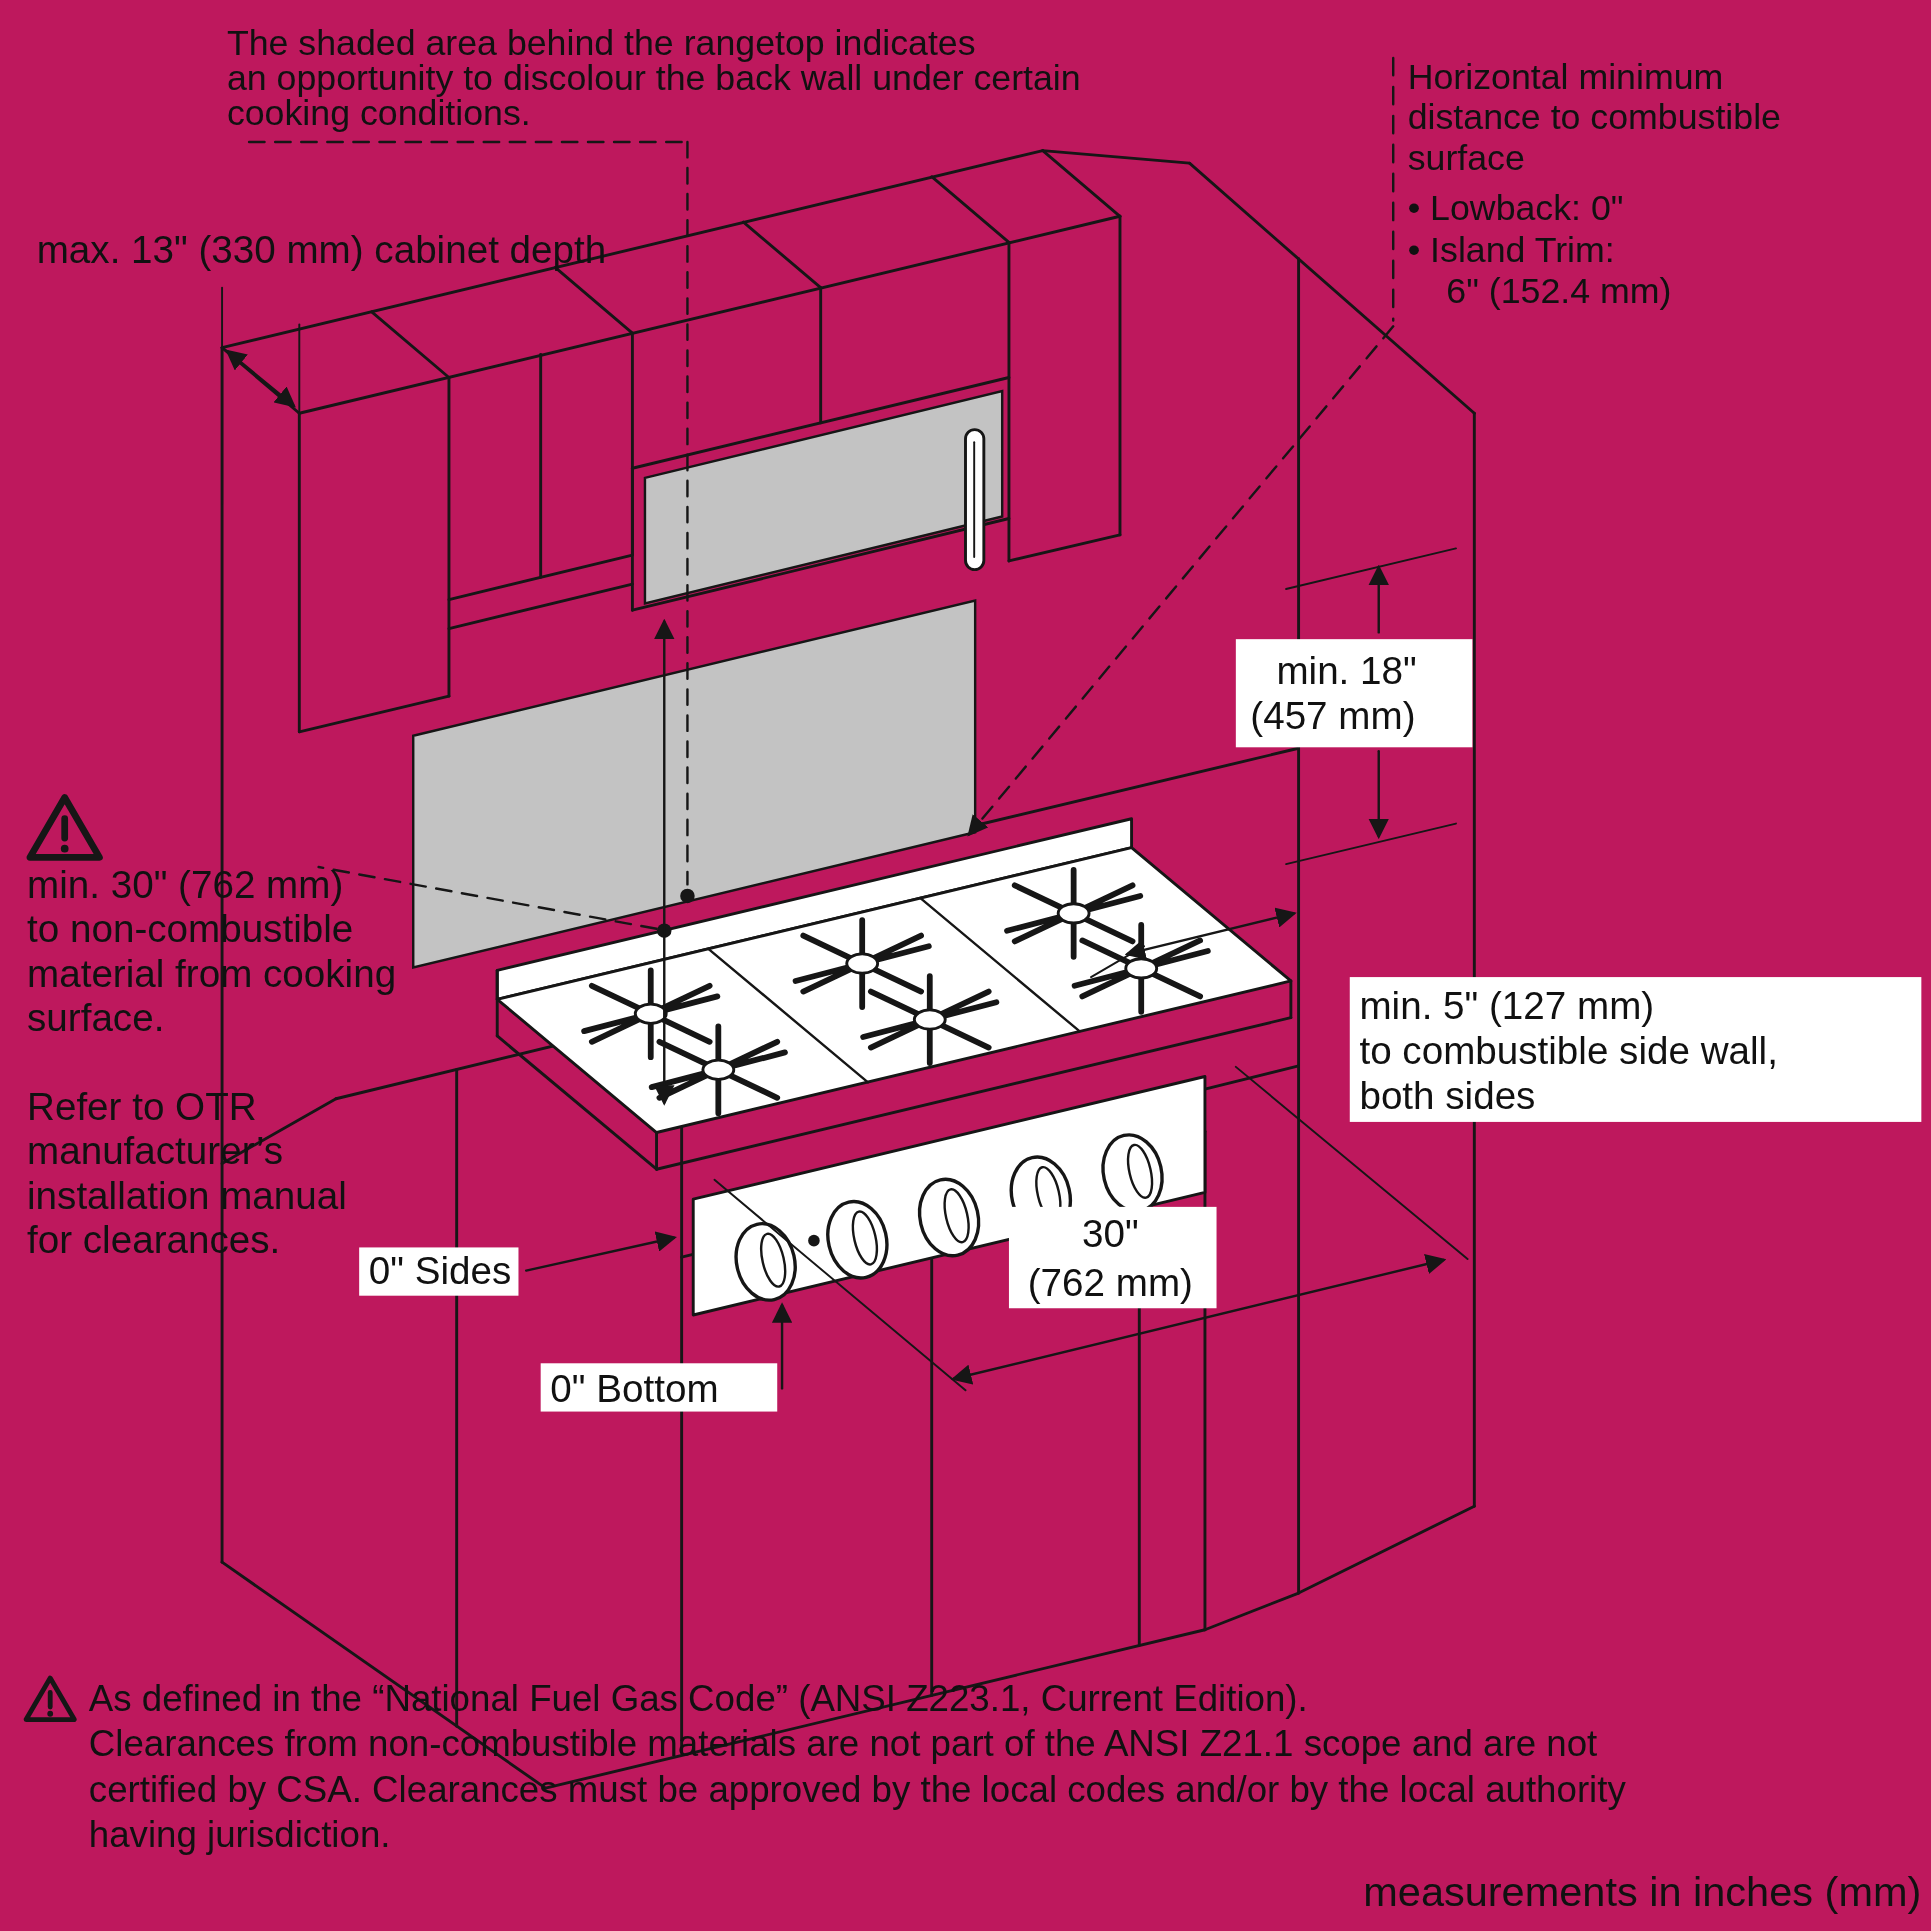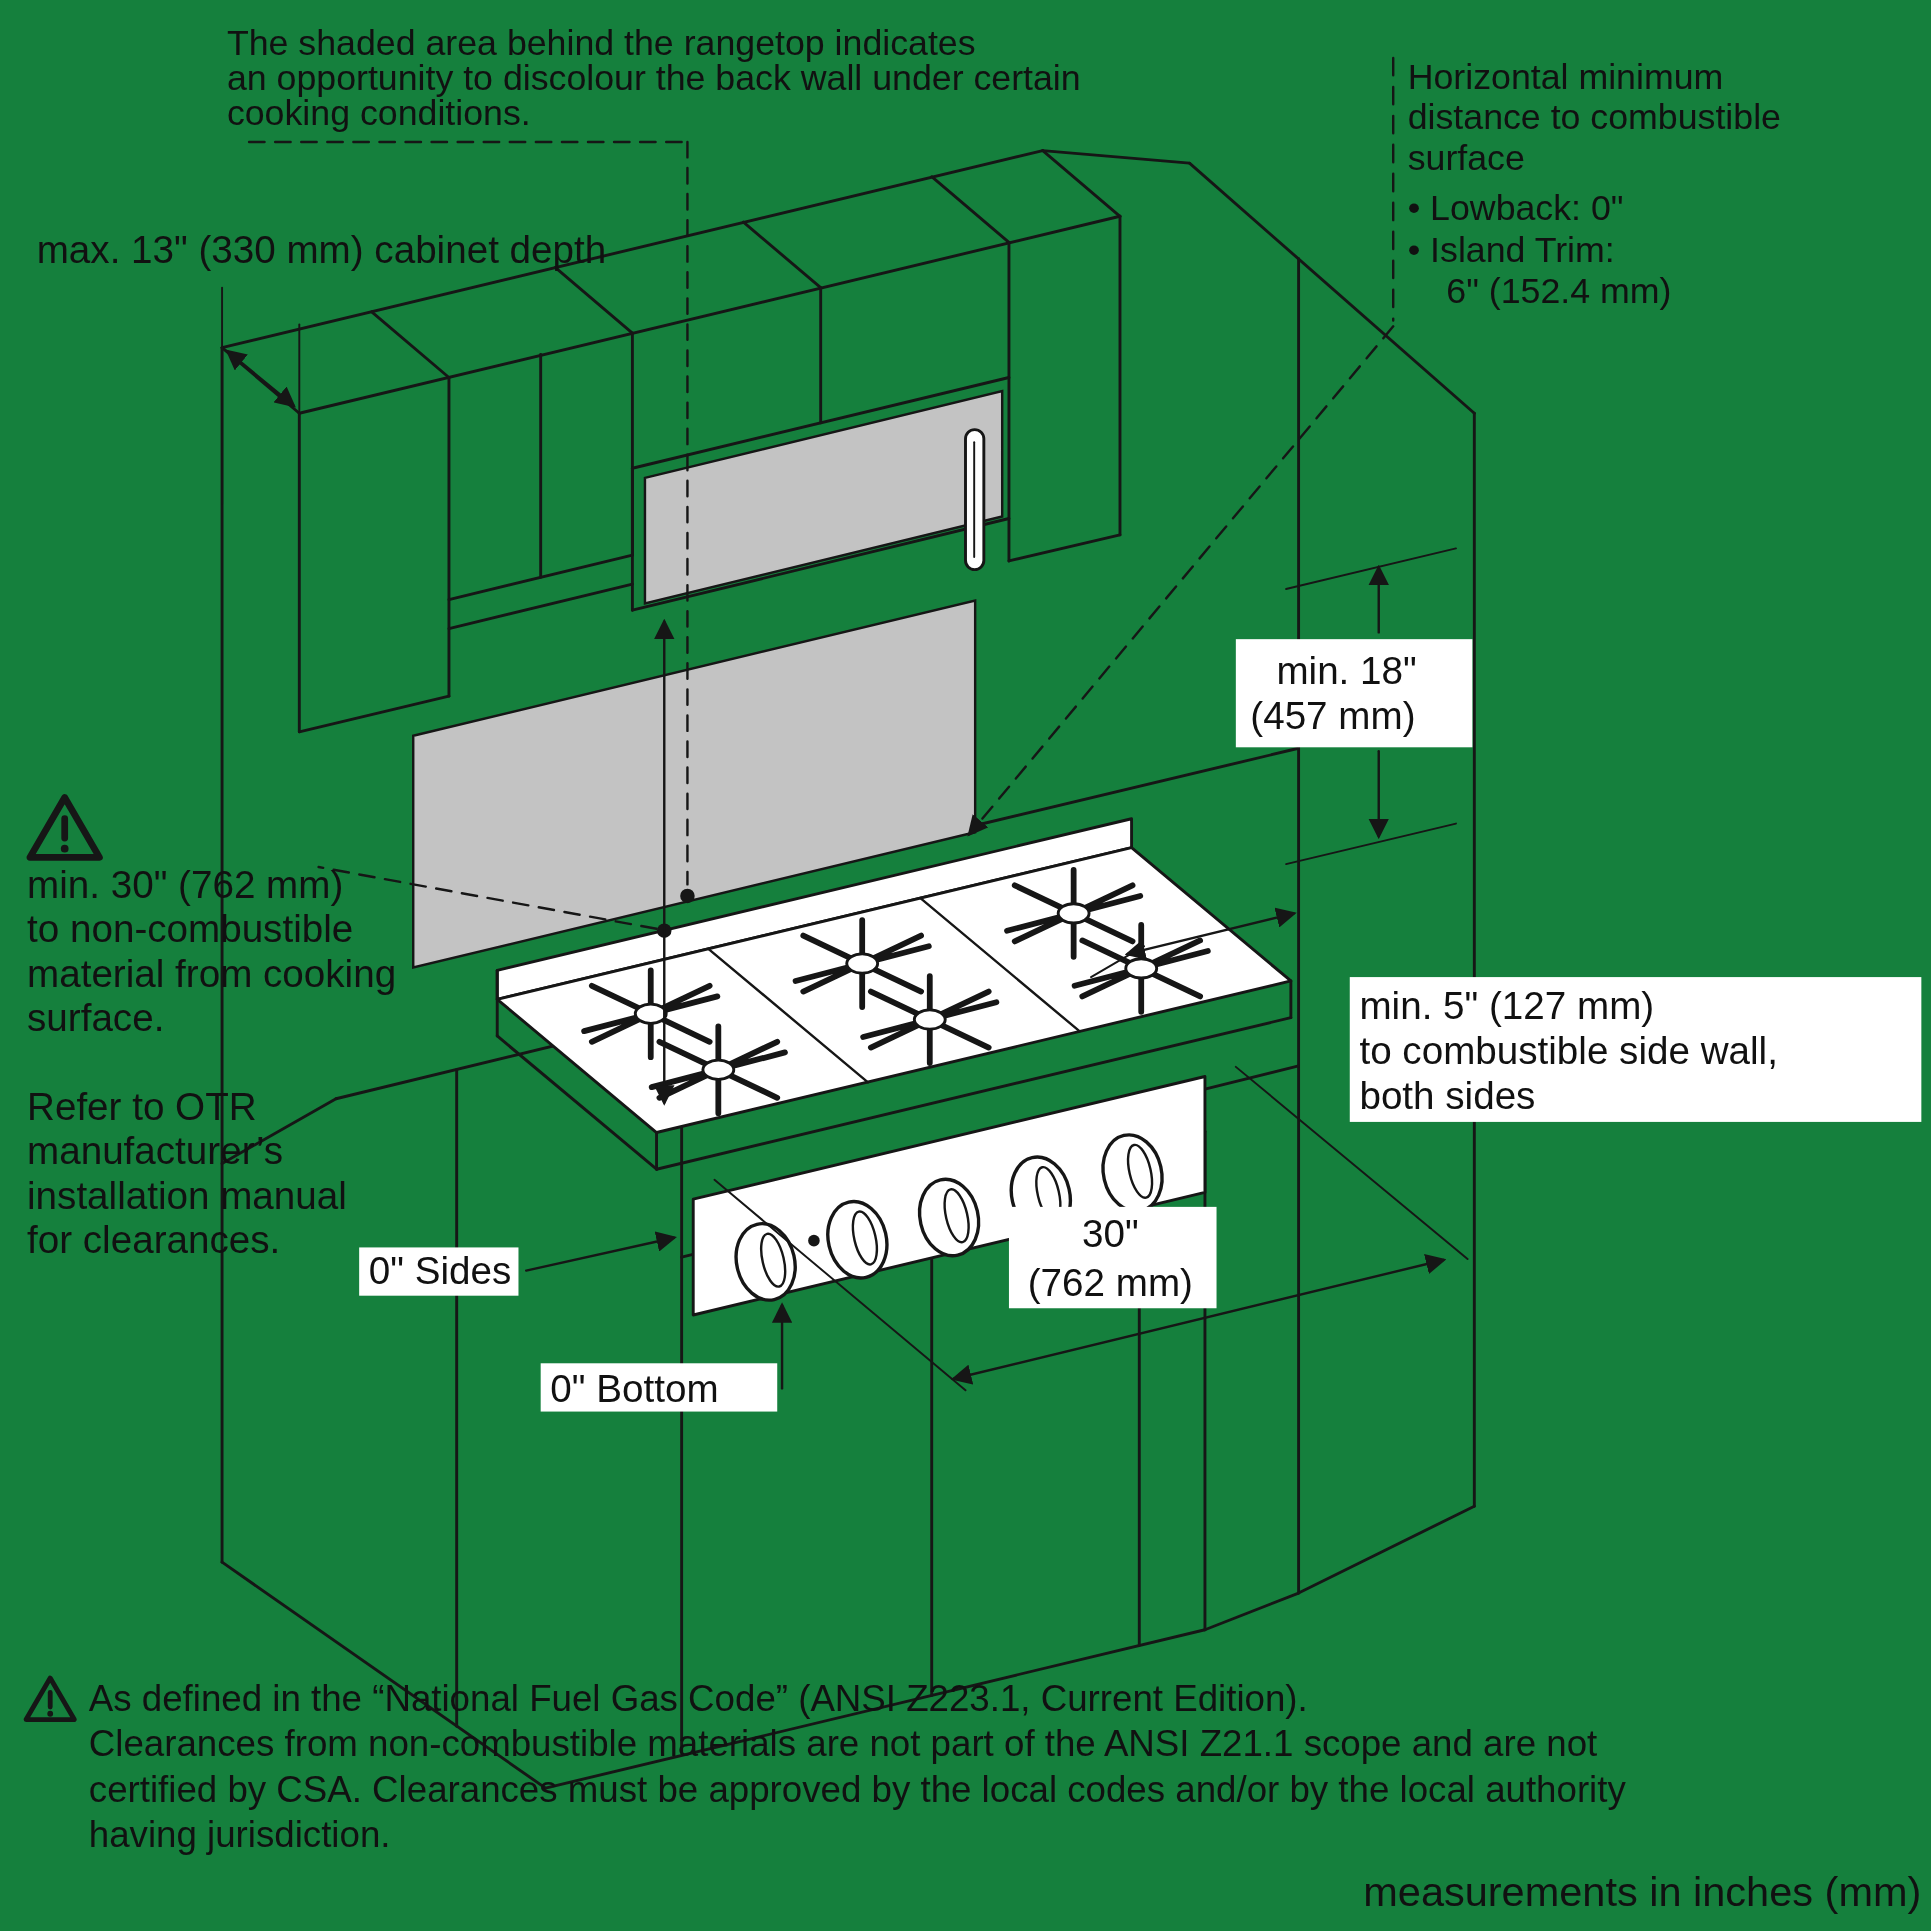--- a/index.html
+++ b/index.html
@@ -1,16 +1,16 @@
 <!DOCTYPE html>
 <html><head>
 <meta charset="utf-8">
 <style>
   html,body{margin:0;padding:0;background:#fff;}
-  #stage{position:relative;width:1931px;height:1931px;background:#15803d;overflow:hidden;
+  #stage{position:relative;width:1931px;height:1931px;background:#be185d;overflow:hidden;
          font-family:"Liberation Sans", sans-serif;}
   svg{position:absolute;left:0;top:0;}
   svg text{font-family:"Liberation Sans", sans-serif;fill:#111;}
   .t37{font-size:37px;}
   .t40{font-size:40px;}
   .t38{font-size:38px;}
   .t43{font-size:43px;}
 </style>
 </head>
 <body>

